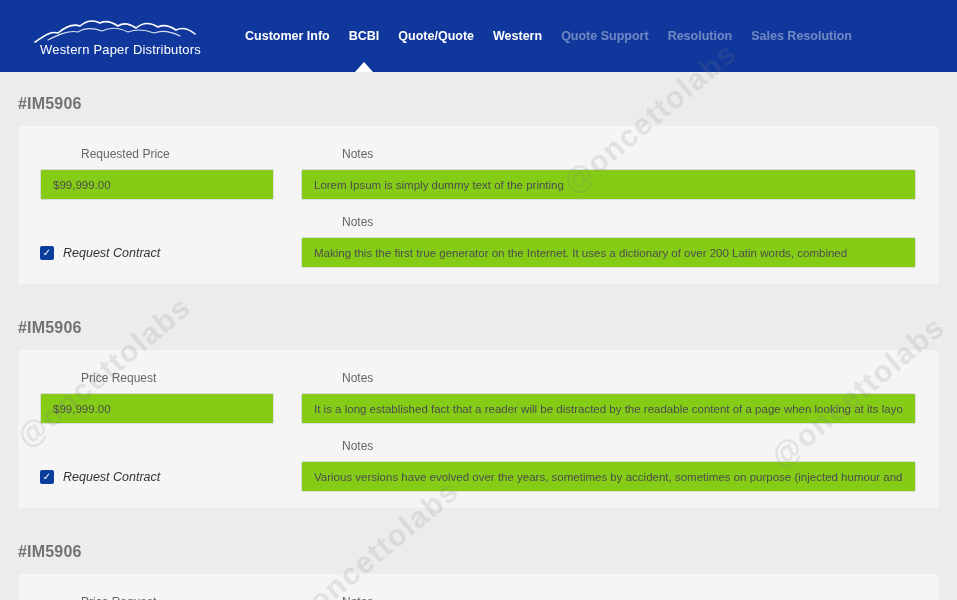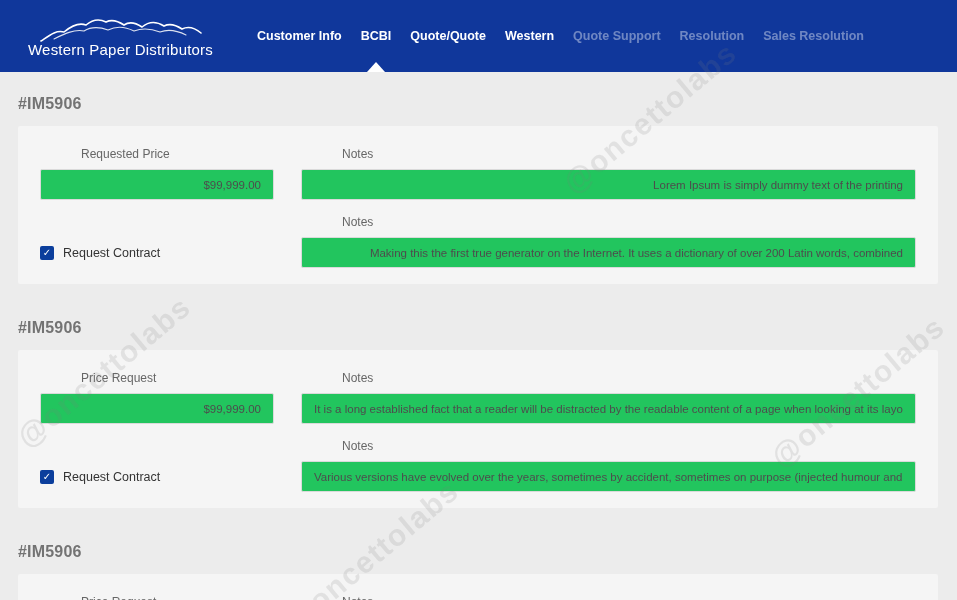--- a/index.html
+++ b/index.html
@@ -16,21 +16,21 @@
     height:72px;
     background:#10379b;
     display:flex;
     align-items:center;
     padding:0 18px 0 28px;
     position:relative;
     z-index:2;
   }
   .logo { display:flex; flex-direction:column; align-items:center; margin-right:44px; }
   .logo svg { display:block; }
-  .logo-text { color:#fff; font-size:15px; letter-spacing:.2px; margin-top:-4px; white-space:nowrap; }
+  .logo-text { color:#fff; font-size:13px; letter-spacing:.2px; margin-top:-4px; white-space:nowrap;margin-left:12px; }
 
   .nav { display:flex; align-items:center; gap:19px; flex:1; }
   .nav-item {
     color:#fff; font-size:12.5px; font-weight:700; text-decoration:none;
     white-space:nowrap; position:relative; cursor:pointer; line-height:72px; height:72px;
     display:inline-block;
   }
   .nav-item.muted { color:rgba(255,255,255,.40); }
   .nav-item.active::after {
     content:""; position:absolute; left:50%; bottom:0; transform:translateX(-50%);
@@ -54,40 +54,39 @@
     display:grid;
     grid-template-columns:234px 1fr;
     column-gap:27px;
   }
   .row + .row { margin-top:16px; }
   .field-label {
     font-size:12px; color:#666; margin-bottom:8px; line-height:13px;margin-left:41px;
   }
   .text-input {
     width:100%; height:31px;
-    background:#22c55e;
+    background:#84cc16;
     border:1px solid #dadada;
     border-radius:2px;
     padding:1px 12px;
     font-family:"Liberation Sans", sans-serif;
     font-size:11.5px; color:#4d4d4d;
     outline:none;
-    text-align:right;
   }
   .checkbox-cell {
     display:flex; align-items:center;
     margin-top:21px; height:31px;
   }
   .checkbox {
     width:14px; height:14px; border-radius:2px;
     background:#0b3e9c;
     color:#fff; font-size:10px; line-height:14px; text-align:center;
     cursor:pointer; flex:0 0 auto;
   }
-  .checkbox-label { margin-left:9px; font-size:12.5px; color:#333; }
+  .checkbox-label { margin-left:9px; font-size:12.5px; color:#333;font-style:italic; }
 
   
   .watermark {
     position:absolute;
     color:rgba(125,125,125,0.16);
     font-size:30px; font-weight:600; letter-spacing:1.5px;
     white-space:nowrap; pointer-events:none; z-index:5;
     transform:translate(-50%,-50%) rotate(-40deg);
   }
   .wm1 { left:650px; top:118px; }

